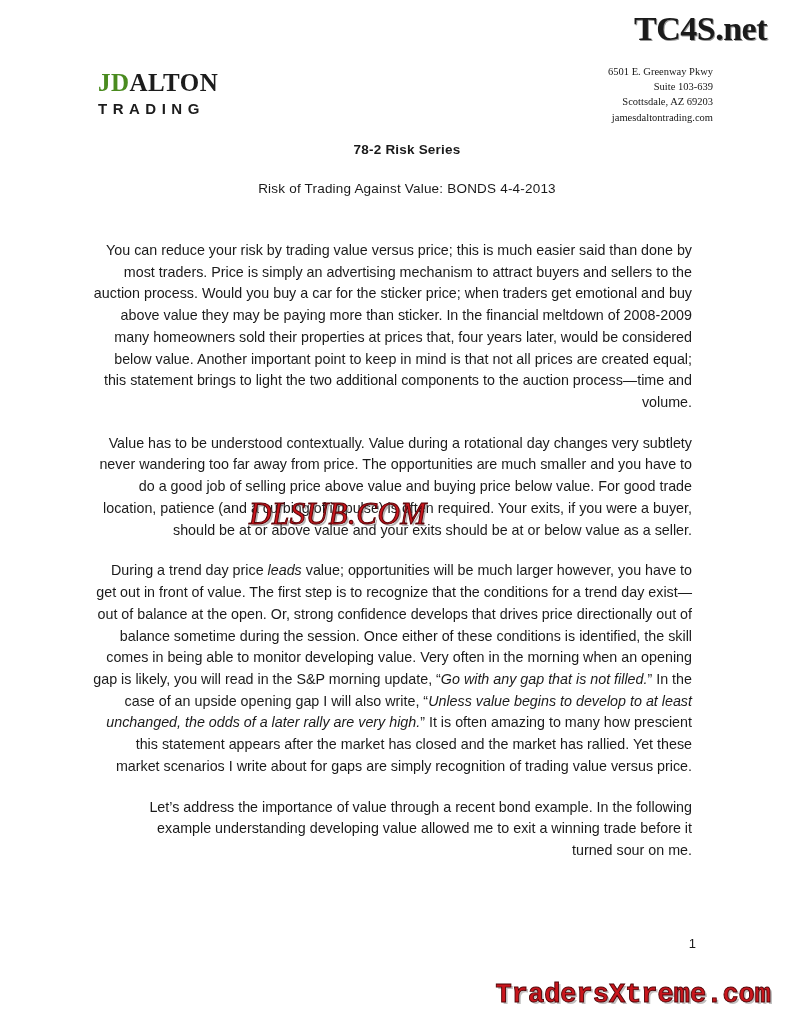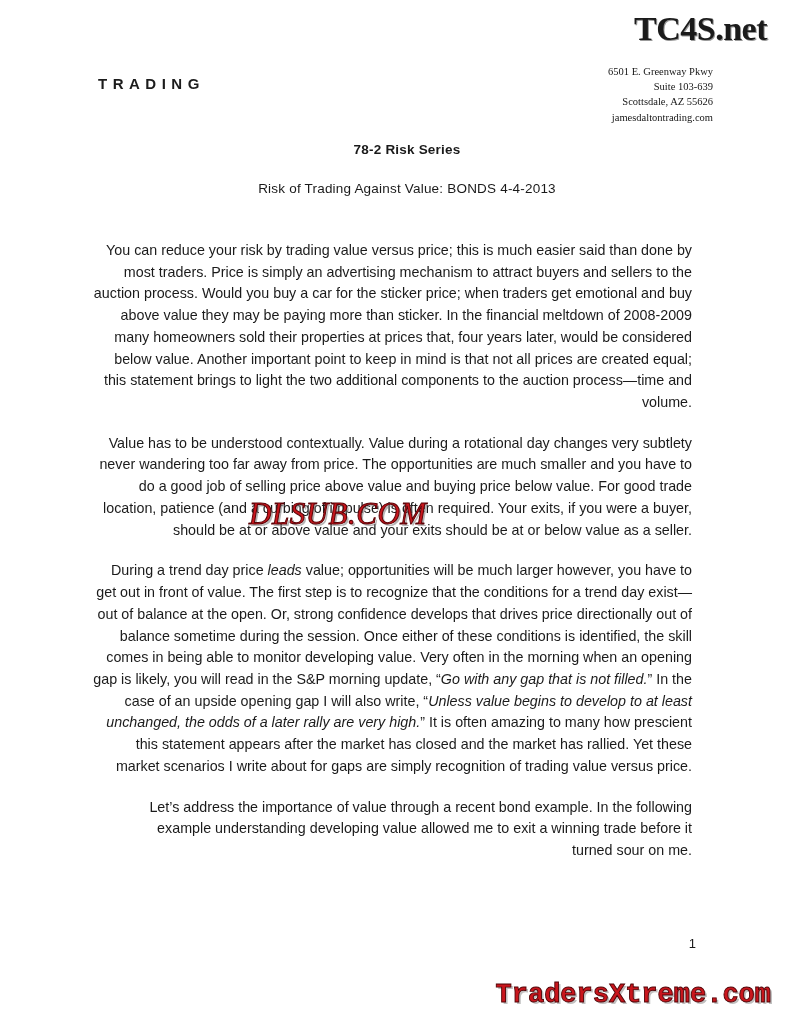--- a/index.html
+++ b/index.html
@@ -142,27 +142,30 @@
     text-shadow: 2px 2px 0 rgba(130,130,130,0.5);
     white-space: nowrap;
   }
 </style>
 </head>
 <body>
 
 <div class="tc4s">TC4S.net</div>
 
 <div class="logo">
+  <div class="logo-line1">
+    <span class="logo-jd">JD</span><span class="logo-alton">ALTON</span>
+  </div>
   <div class="logo-line2">TRADING</div>
 </div>
 
 <div class="address">
   <div>6501 E. Greenway Pkwy</div>
   <div>Suite 103-639</div>
-  <div>Scottsdale, AZ 55626</div>
+  <div>Scottsdale, AZ 69203</div>
   <div>jamesdaltontrading.com</div>
 </div>
 
 <div class="title-block">
   <div class="title-main">78-2 Risk Series</div>
   <div class="title-sub">Risk of Trading Against Value: BONDS 4-4-2013</div>
 </div>
 
 <div class="body-copy">
   <p>You can reduce your risk by trading value versus price; this is much easier said than done by most traders. Price is simply an advertising mechanism to attract buyers and sellers to the auction process. Would you buy a car for the sticker price; when traders get emotional and buy above value they may be paying more than sticker. In the financial meltdown of 2008-2009 many homeowners sold their properties at prices that, four years later, would be considered below value. Another important point to keep in mind is that not all prices are created equal; this statement brings to light the two additional components to the auction process—time and volume.</p>

